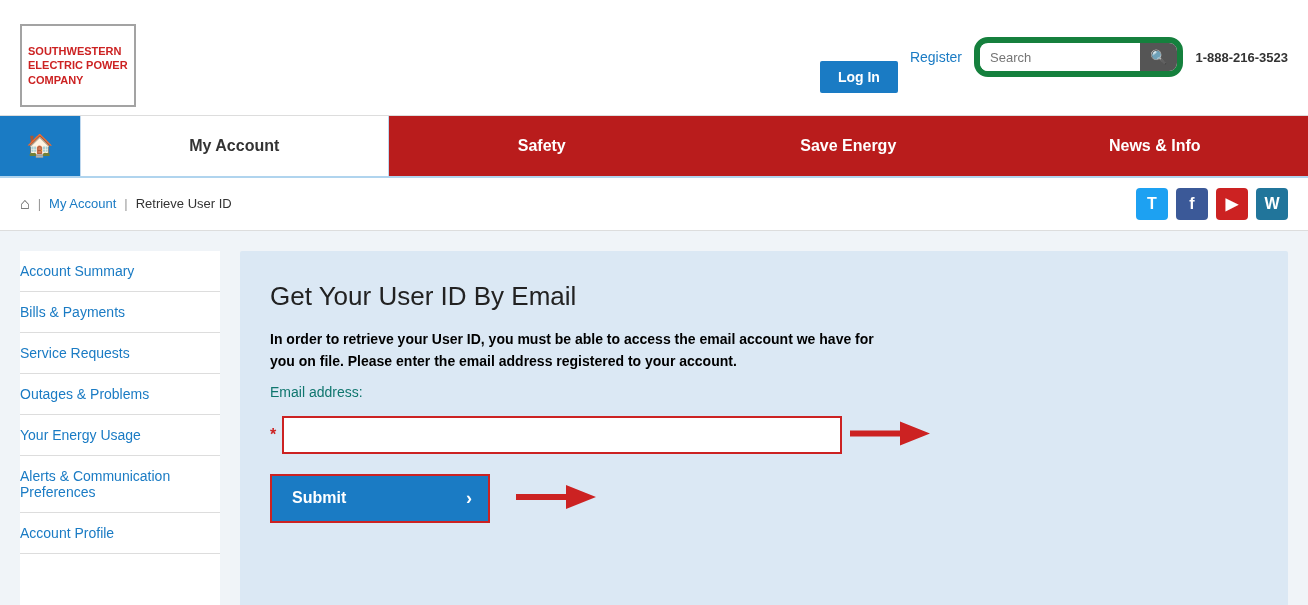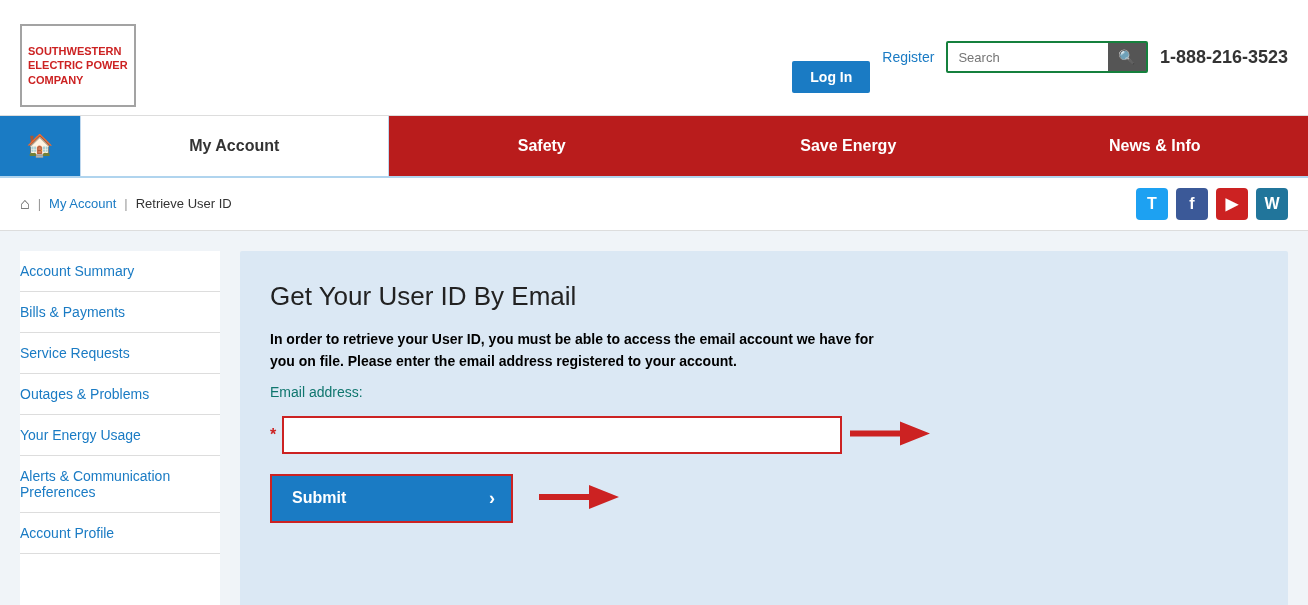--- a/index.html
+++ b/index.html
@@ -52,42 +52,42 @@
       margin-top: 40px;
     }
     .register-link {
       color: #1a7bc4;
       text-decoration: none;
       font-size: 14px;
     }
     .search-box {
       display: flex;
       align-items: center;
-      border: 2px solid #15803d;
-      border-radius: 2px;
+      border: 6px solid #15803d;
+      border-radius: 14px;
       overflow: hidden;
     }
     .search-input {
       border: none;
       padding: 6px 10px;
       font-size: 13px;
       outline: none;
       width: 160px;
       color: #aaa;
     }
     .search-btn {
       background: #555;
       border: none;
       color: #fff;
       padding: 6px 10px;
       cursor: pointer;
       font-size: 14px;
     }
     .phone-number {
-      font-size: 18px;
+      font-size: 13px;
       color: #333;
       font-weight: bold;
       white-space: nowrap;
     }
 
     
     .nav-bar {
       display: flex;
       background: #e8f4fd;
       border-bottom: 2px solid #b0d4ee;
@@ -261,21 +261,21 @@
       display: inline-block;
     }
     .submit-btn {
       background: #1a7bc4;
       color: #fff;
       border: 2px solid #cc2222;
       padding: 12px 0;
       font-size: 16px;
       font-weight: bold;
       cursor: pointer;
-      width: 243px;
+      width: 220px;
       display: flex;
       align-items: center;
       justify-content: space-between;
       padding-left: 20px;
       padding-right: 16px;
     }
     .submit-chevron {
       font-size: 18px;
     }
   </style>

